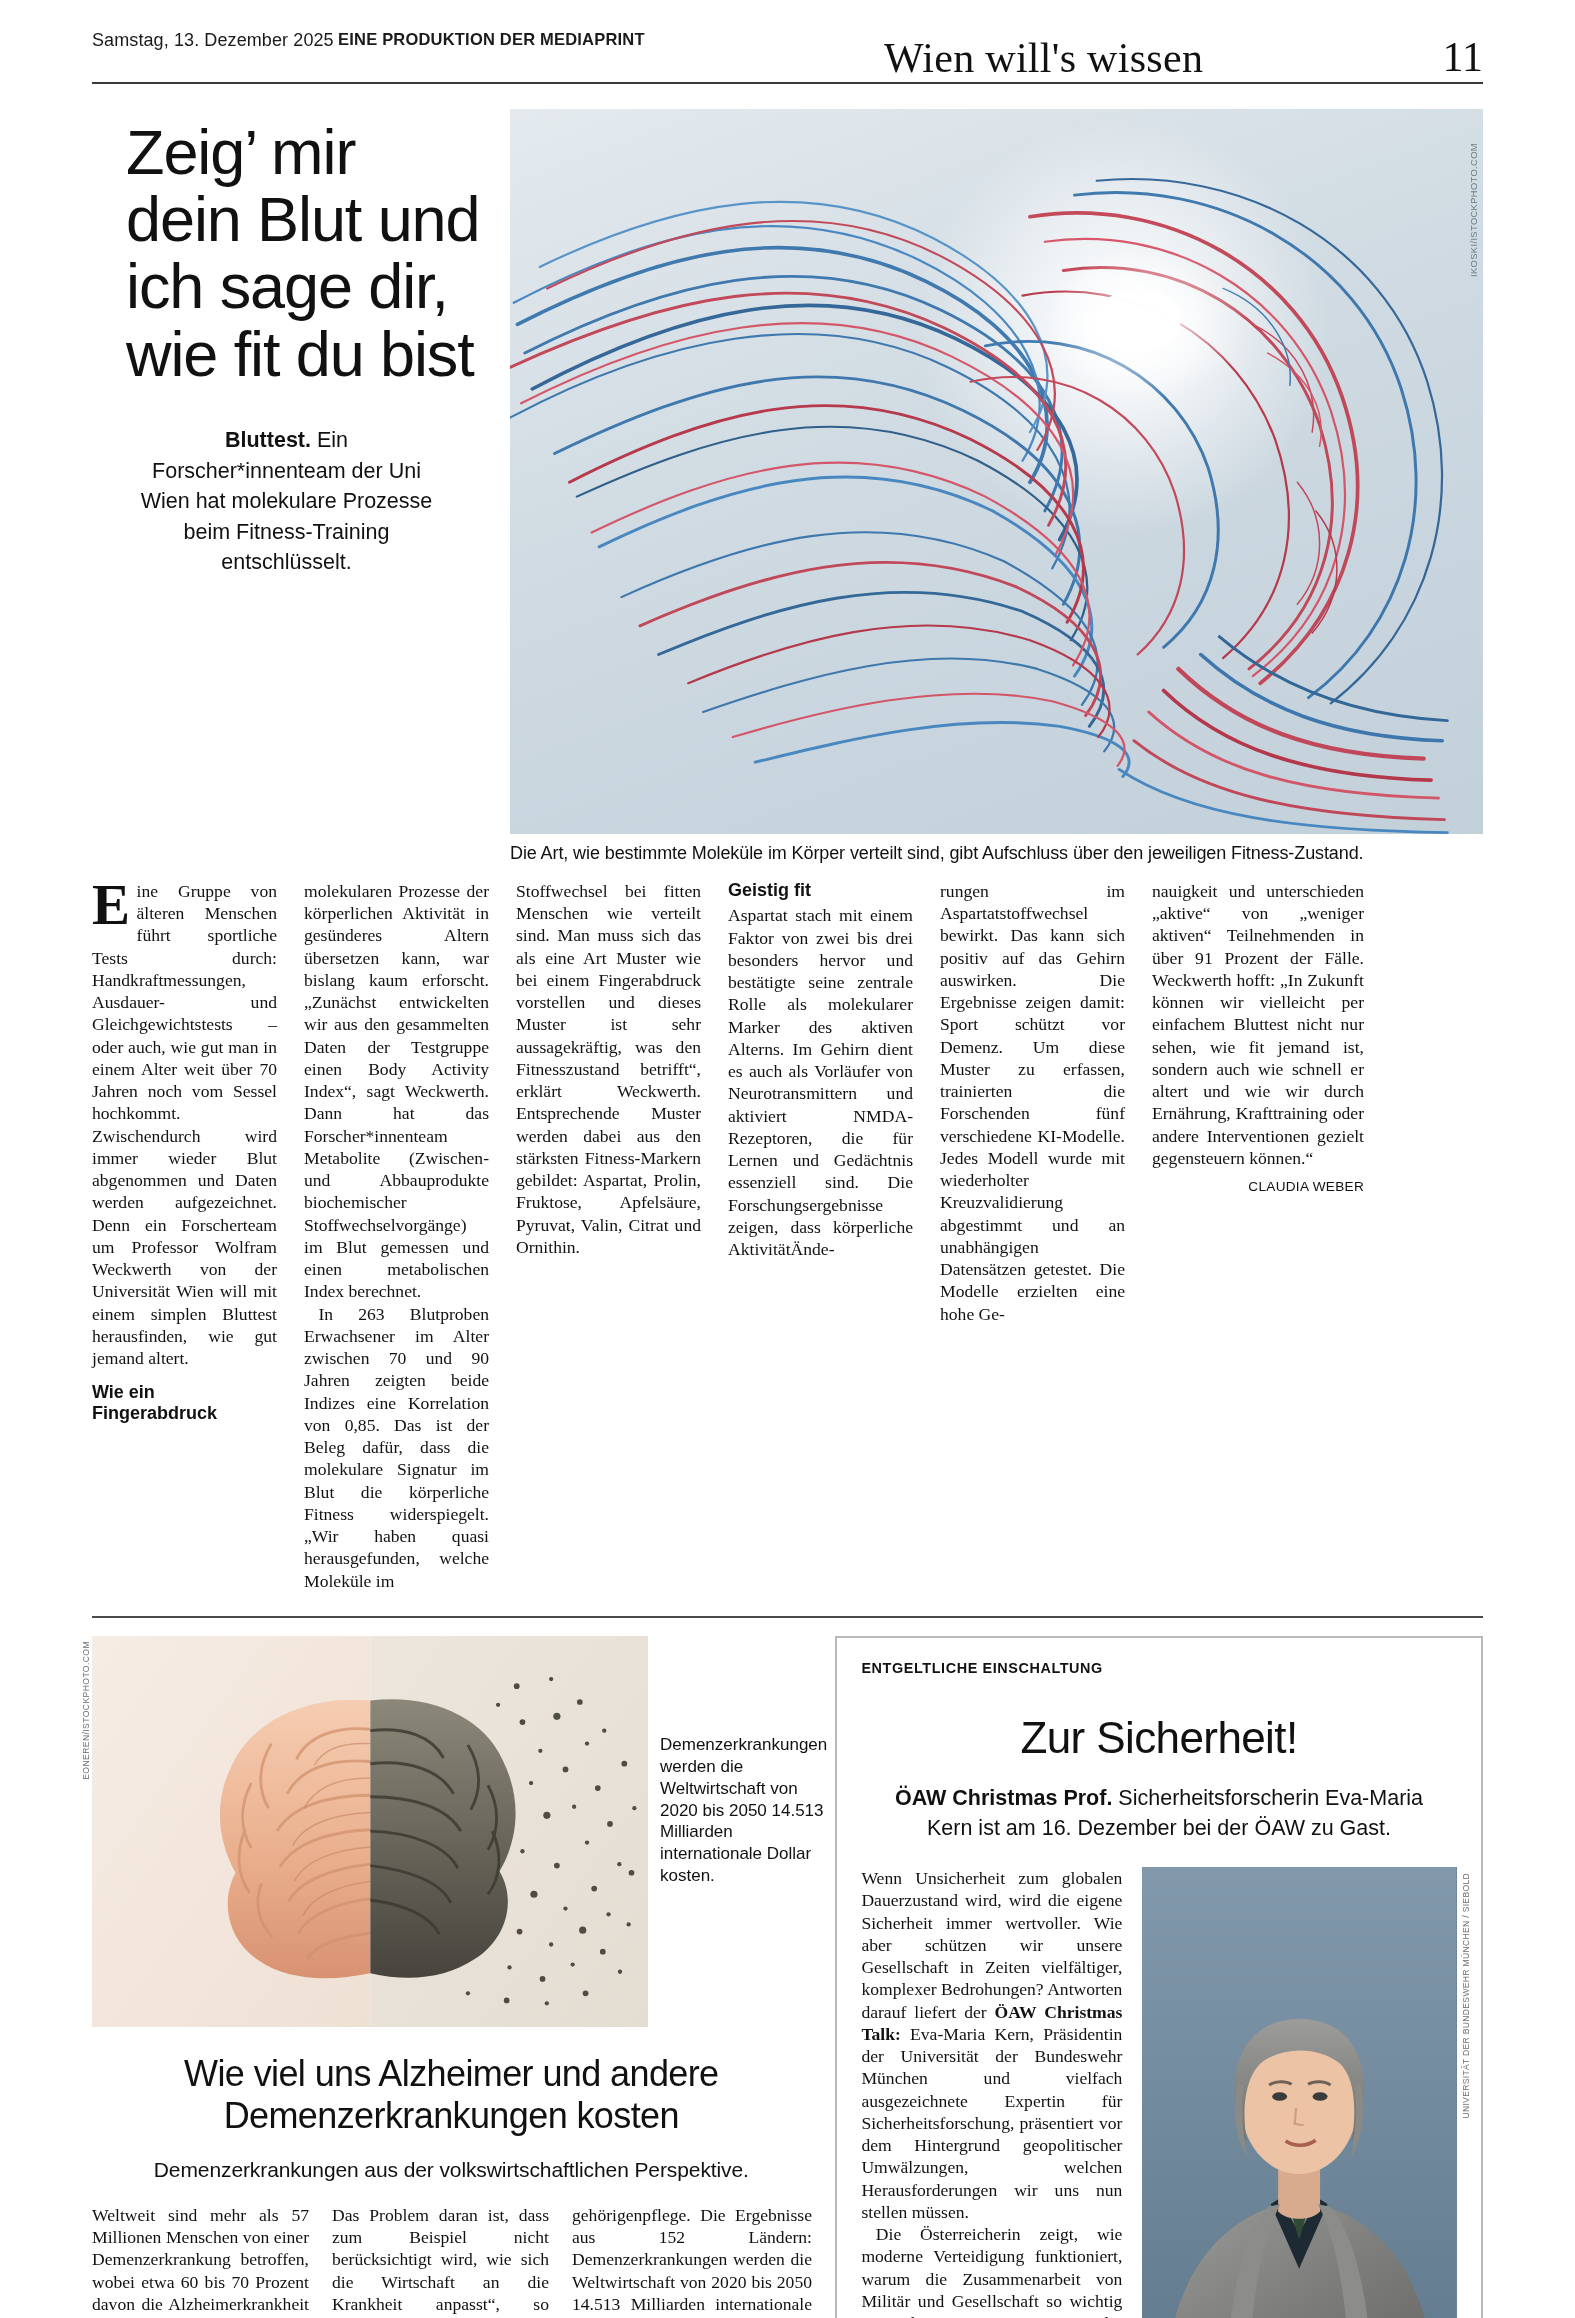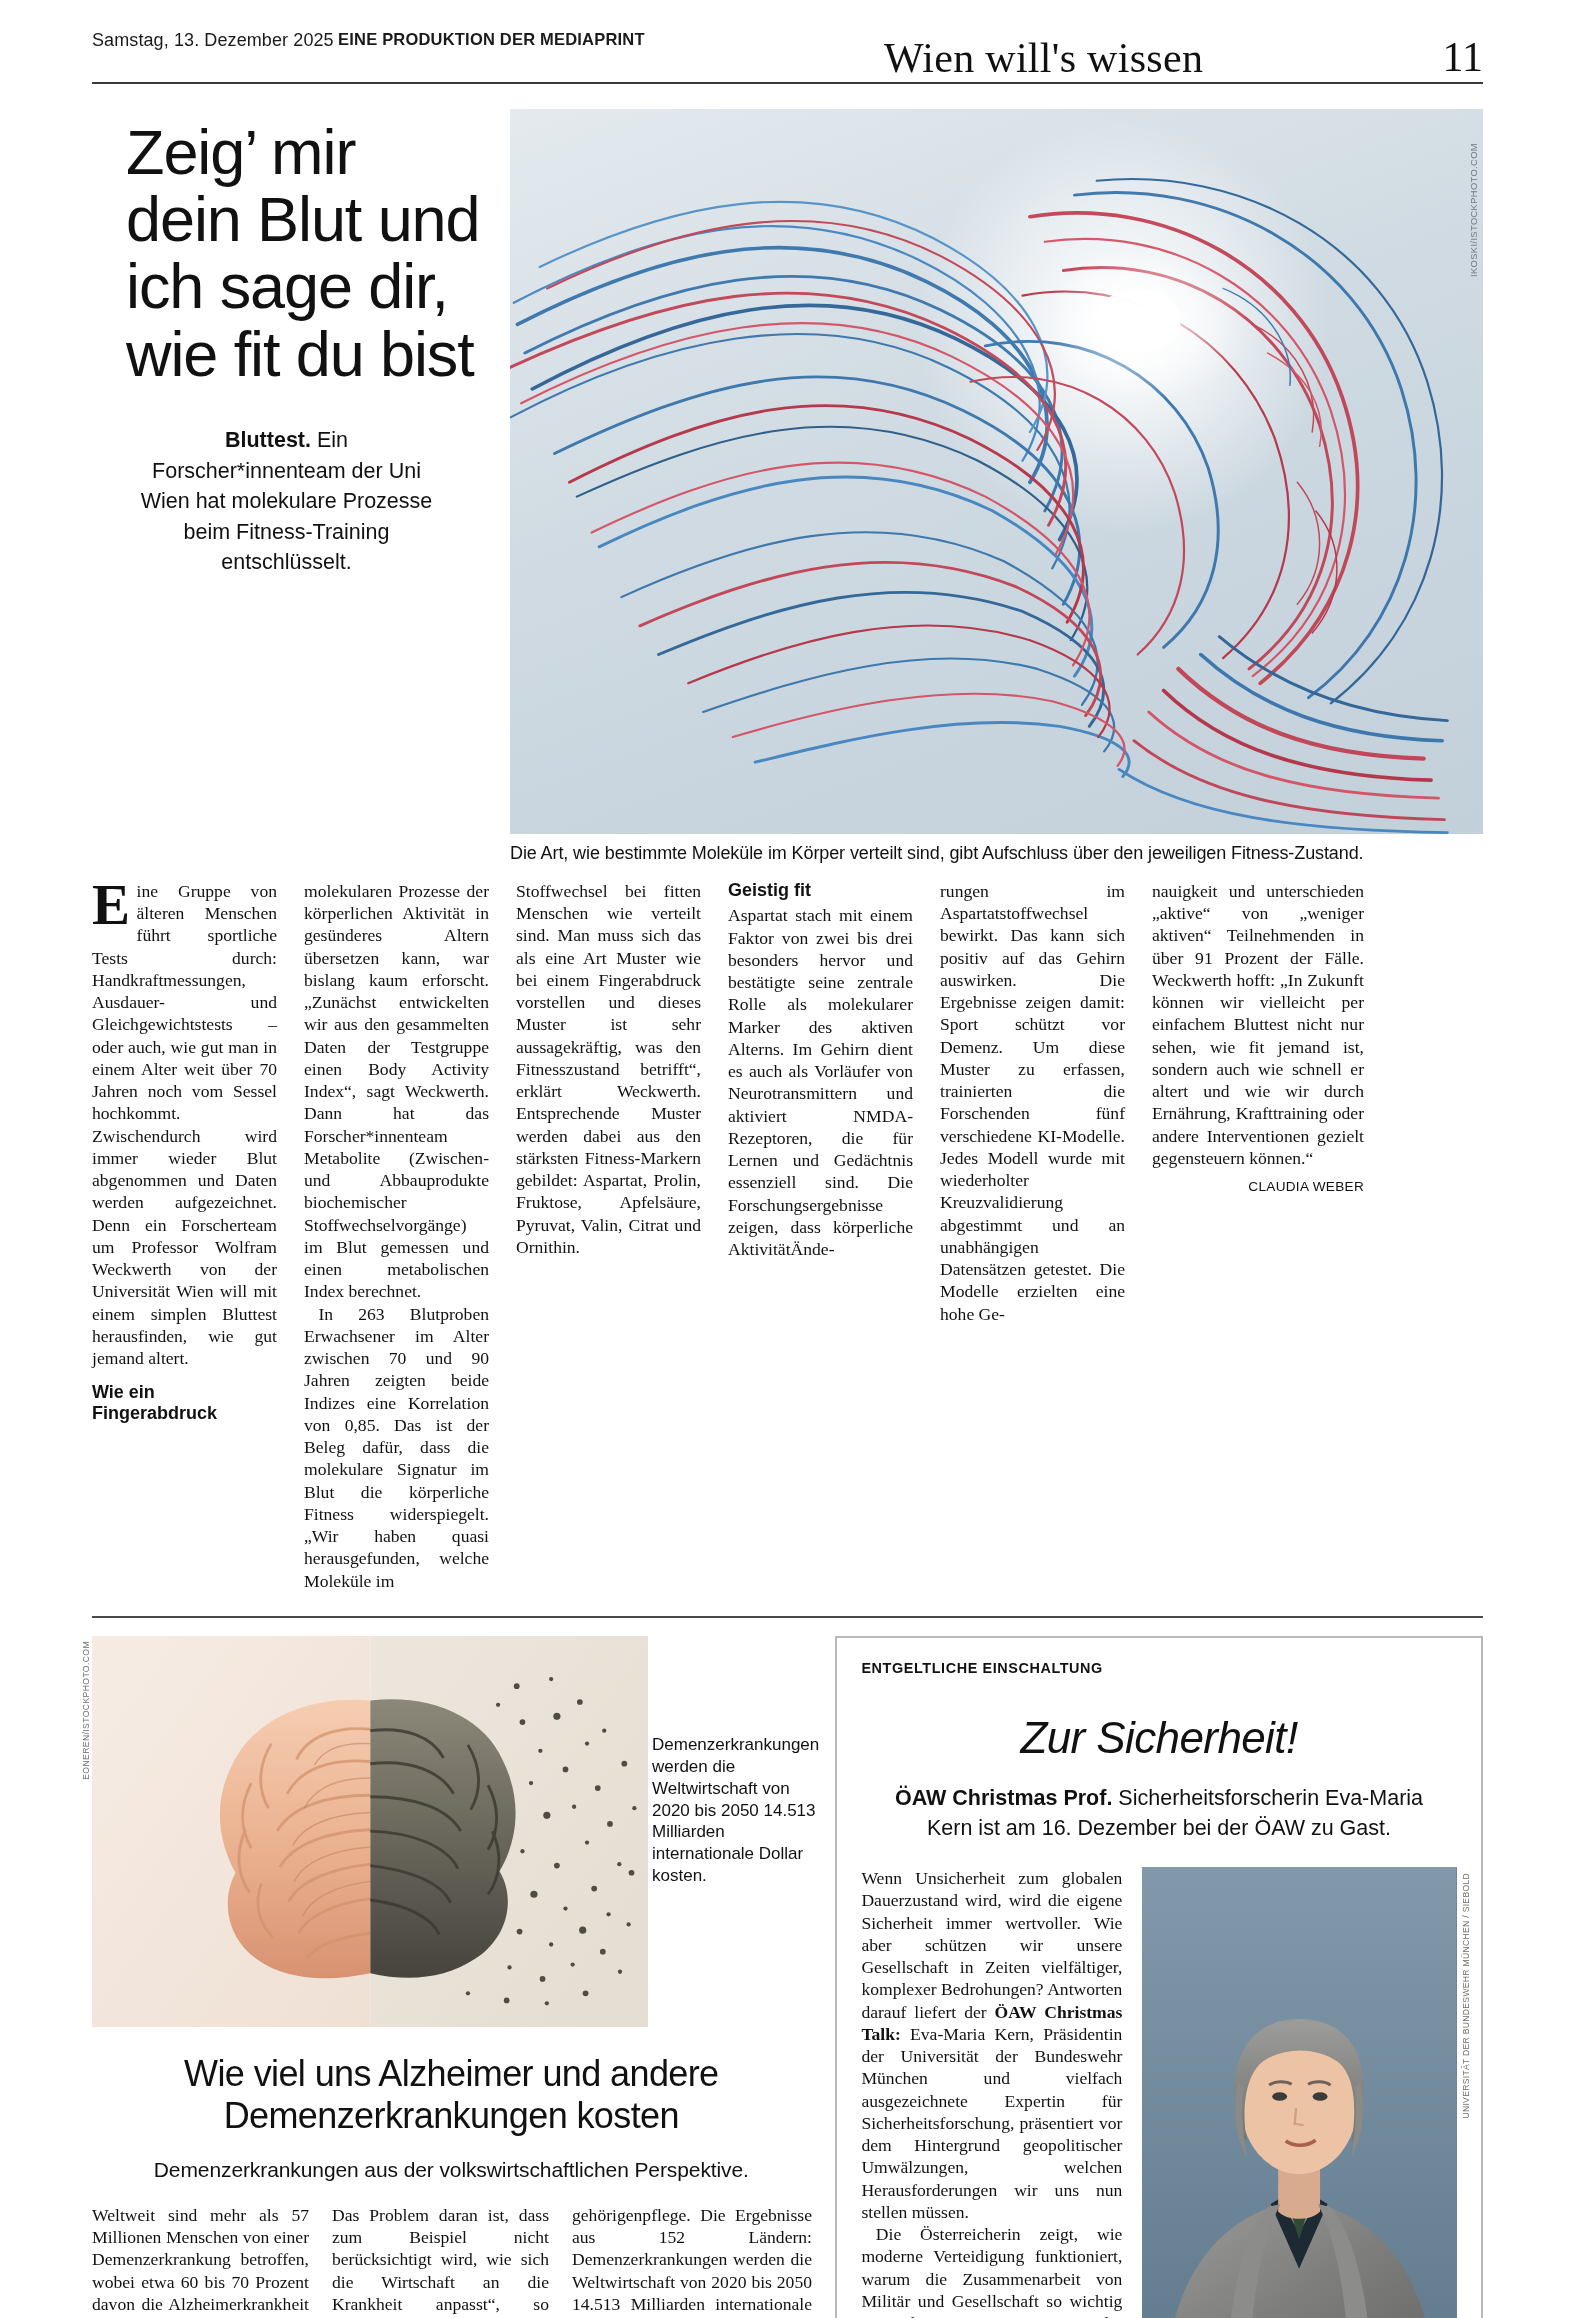--- a/index.html
+++ b/index.html
@@ -80,41 +80,41 @@
   .lower-right{flex:1;}
 
   .brainwrap{display:flex;position:relative;}
   .brain-credit{
     position:absolute;left:-11.5px;top:4.3px;writing-mode:vertical-rl;transform:rotate(180deg);
     font-size:8.6px;letter-spacing:0.4px;color:#6d6d6d;
   }
   .brain-photo{position:relative;width:556px;height:391px;overflow:hidden;flex:0 0 556px;}
   .brain-photo svg{width:100%;height:100%;display:block;}
   .pullquote{
-    flex:1;padding-left:4px;font-size:17px;line-height:1.28;color:#111;padding-top:98px;
+    flex:1;padding-left:12px;font-size:17px;line-height:1.28;color:#111;padding-top:98px;
   }
 
   .alz-head{
     text-align:center;font-size:36px;line-height:1.16;font-weight:400;
     letter-spacing:-0.6px;margin:26px 29px 0 29px;color:#111;
   }
   .alz-sub{
     text-align:center;font-size:21px;margin:21.5px 0 0 0;color:#111;letter-spacing:-0.1px;
   }
   .cols3{display:flex;margin-top:21.5px;}
   .col3{width:240px;flex:0 0 240px;padding-right:23px;box-sizing:border-box;}
   .col3:last-child{padding-right:0;}
 
   
   .adbox{
     border:2.2px solid #b9b9b9;padding:21.5px 24.4px 24.4px 24.4px;box-sizing:border-box;
     height:1085px;position:relative;
   }
   .ad-label{font-size:14.4px;font-weight:700;letter-spacing:0.6px;color:#111;}
-  .ad-title{text-align:center;font-size:44px;font-weight:400;letter-spacing:-0.6px;margin:37px 0 0 0;color:#111;font-style:italic;}
+  .ad-title{text-align:center;font-size:44px;font-weight:400;letter-spacing:-0.6px;margin:37px 0 0 0;color:#111;}
   .ad-lead{text-align:center;font-size:21.5px;line-height:1.36;margin:21.5px 13px 0 13px;color:#111;}
   .ad-lead b{font-weight:700;}
   .ad-body{display:flex;margin-top:24.4px;}
   .ad-col{width:281px;flex:0 0 281px;padding-right:20px;box-sizing:border-box;}
   .ad-col .bodytxt b{font-family:"Liberation Serif",serif;font-weight:700;}
   .ad-photo-wrap{flex:1;position:relative;}
   .ad-photo{position:relative;width:100%;height:515px;overflow:hidden;background:#6e8296;}
   .ad-photo svg{width:100%;height:100%;display:block;}
   .ad-credit{
     position:absolute;top:5.7px;right:-14.4px;writing-mode:vertical-rl;transform:rotate(180deg);

